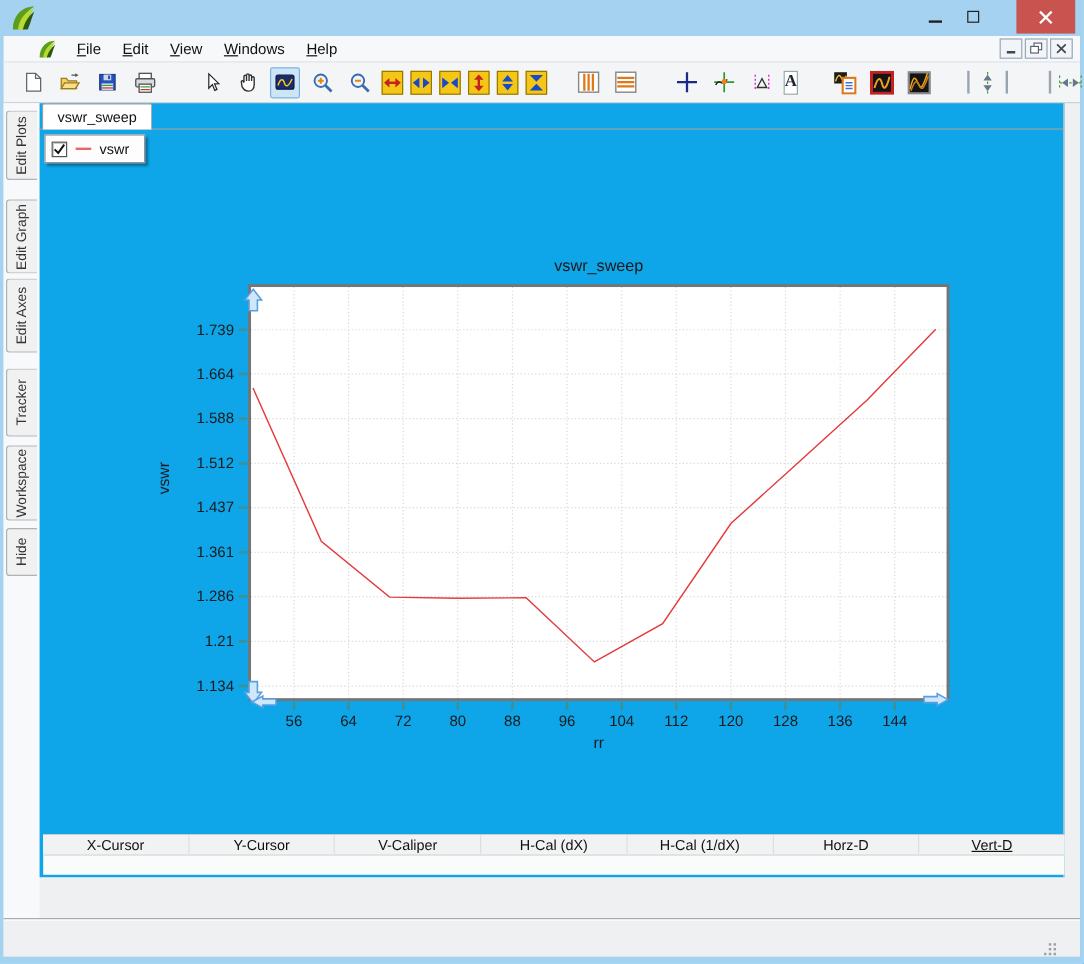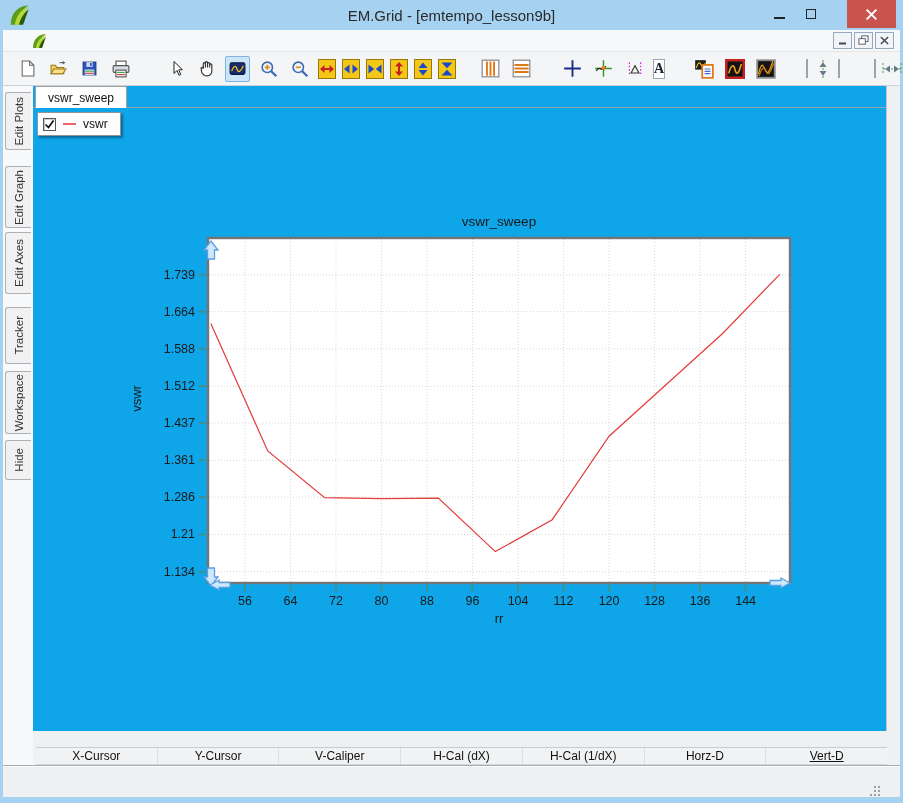--- a/index.html
+++ b/index.html
@@ -70,21 +70,21 @@
     border:1px solid #909498; box-shadow:2px 2px 2px rgba(0,0,0,0.35);
     padding:4px 12px 4px 5px; display:flex; align-items:center; gap:7px; z-index:2; }
   #legend-box .cb { width:13px; height:13px; background:#fff; border:1px solid #555;
     box-shadow:inset 1px 1px 0 #ccc; display:flex; align-items:center; justify-content:center; }
   #legend-box .dash { width:13px; height:2px; background:#e86868; }
   #legend-box .series-label { font-size:12px; color:#111; }
 
   #chart-svg { position:absolute; left:0; top:22px; }
 
   
-  #status-table { position:absolute; left:33px; top:661px; width:851px; height:34px;
+  #status-table { position:absolute; left:33px; top:609px; width:851px; height:34px;
     background:#fafbfb; border-top:1px solid #c8cccf; font-size:12px; color:#111; }
   .st-row { display:flex; height:17px; }
   .st-row.head { background:#f1f2f3; border-bottom:1px solid #d5d8da; }
   .st-cell { flex:1 1 0; display:flex; align-items:center; justify-content:center;
     border-right:1px solid #dcdfe1; overflow:hidden; }
   .st-cell:last-child { border-right:none;text-decoration:underline; }
 
   #statusbar { position:absolute; left:0; top:679px; width:897px; height:32px;
     background:#eef0f1; border-top:1px solid #a8acb0; box-shadow:inset 0 1px 0 #ffffff; }
   #grip { position:absolute; right:24px; bottom:9px; width:2px; height:2px; background:#9aa0a6;
@@ -95,40 +95,40 @@
 <body>
 
 <div id="window">
 
   <div id="titlebar">
     <svg class="app-icon" viewBox="0 0 16 16">
       <path d="M2 15C2 6 8 1 15 1 10 4 7 9 6 15z" fill="#5a9e1e"></path>
       <path d="M5 15C6 8 10 4 15 2 12 6 10 11 9 15z" fill="#b8d832"></path>
       <path d="M8 15c1-4 3-8 7-11-2 5-3 9-4 11z" fill="#2a5a10"></path>
     </svg>
-    <div id="title-text">EM.Grid - [emtempo_lesson9b]</div>
     <div id="btn-min" class="win-btn">
         <span></span>
       </div>
     <div id="btn-max" class="win-btn">
         <span></span>
       </div>
     <div id="btn-close" class="win-btn">
       <svg width="13" height="13" viewBox="0 0 12 12">
         <path d="M1.5 1.5l9 9M10.5 1.5l-9 9" stroke="#fff" stroke-width="1.8"></path>
       </svg>
     </div>
   </div>
 
   <div id="menubar">
     <svg class="app-icon-small" viewBox="0 0 16 16">
       <path d="M2 15C2 6 8 1 15 1 10 4 7 9 6 15z" fill="#5a9e1e"></path>
       <path d="M5 15C6 8 10 4 15 2 12 6 10 11 9 15z" fill="#b8d832"></path>
       <path d="M8 15c1-4 3-8 7-11-2 5-3 9-4 11z" fill="#2a5a10"></path>
     </svg>
+    <div id="menu-items"><span class="menu-item">File</span><span class="menu-item">Edit</span><span class="menu-item">View</span><span class="menu-item">Windows</span><span class="menu-item">Help</span></div>
     <div id="mdi-btns">
       <div class="mdi-btn">
         <svg width="9" height="9" viewBox="0 0 9 9">
             <path d="M1 7.5h7" stroke="#445" stroke-width="2"></path>
           </svg>
       </div>
       <div class="mdi-btn">
         <svg width="11" height="11" viewBox="0 0 12 12">
           <rect x="4" y="1" width="7" height="6" fill="#fff" stroke="#556"></rect>
           <rect x="1" y="4" width="7" height="6" fill="#fff" stroke="#556"></rect>

